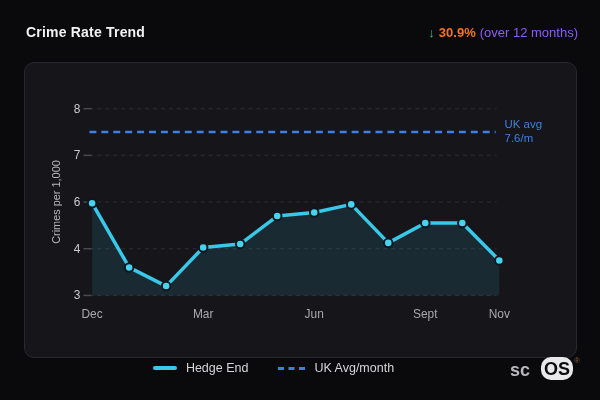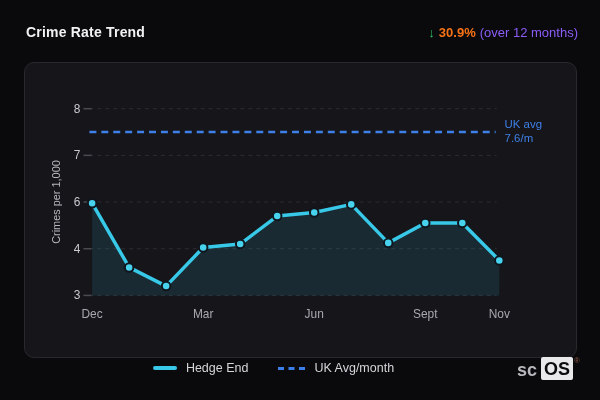--- a/index.html
+++ b/index.html
@@ -35,21 +35,21 @@
   .legend-item .label{color:#d6d6da;font-size:12.5px;}
   .swatch-line{width:24px;height:4px;border-radius:2px;background:#38c8e8;}
   .swatch-dash{width:27px;height:0;border-top:3px dashed #3b7ee8;}
   .logo{
     position:absolute;right:20px;top:357px;
     display:flex;align-items:flex-start;line-height:1;
   }
   .logo .sc{color:#b9b9bd;font-size:18px;font-weight:600;padding-top:4px;}
   .logo .os{
     background:#e9e9ec;color:#0c0c0e;font-size:18px;font-weight:bold;
-    padding:3px 3px 2px 3px;border-radius:2px;margin-left:4px;
+    padding:3px 3px 2px 3px;border-radius:10px;margin-left:11px;
   }
   .logo .reg{color:#8a5648;font-size:8px;margin-left:1px;}
 </style>
 </head>
 <body>
 
 <div class="header">
   <div class="title">Crime Rate Trend</div>
   <div class="delta">
     <span class="arrow">↓</span>

